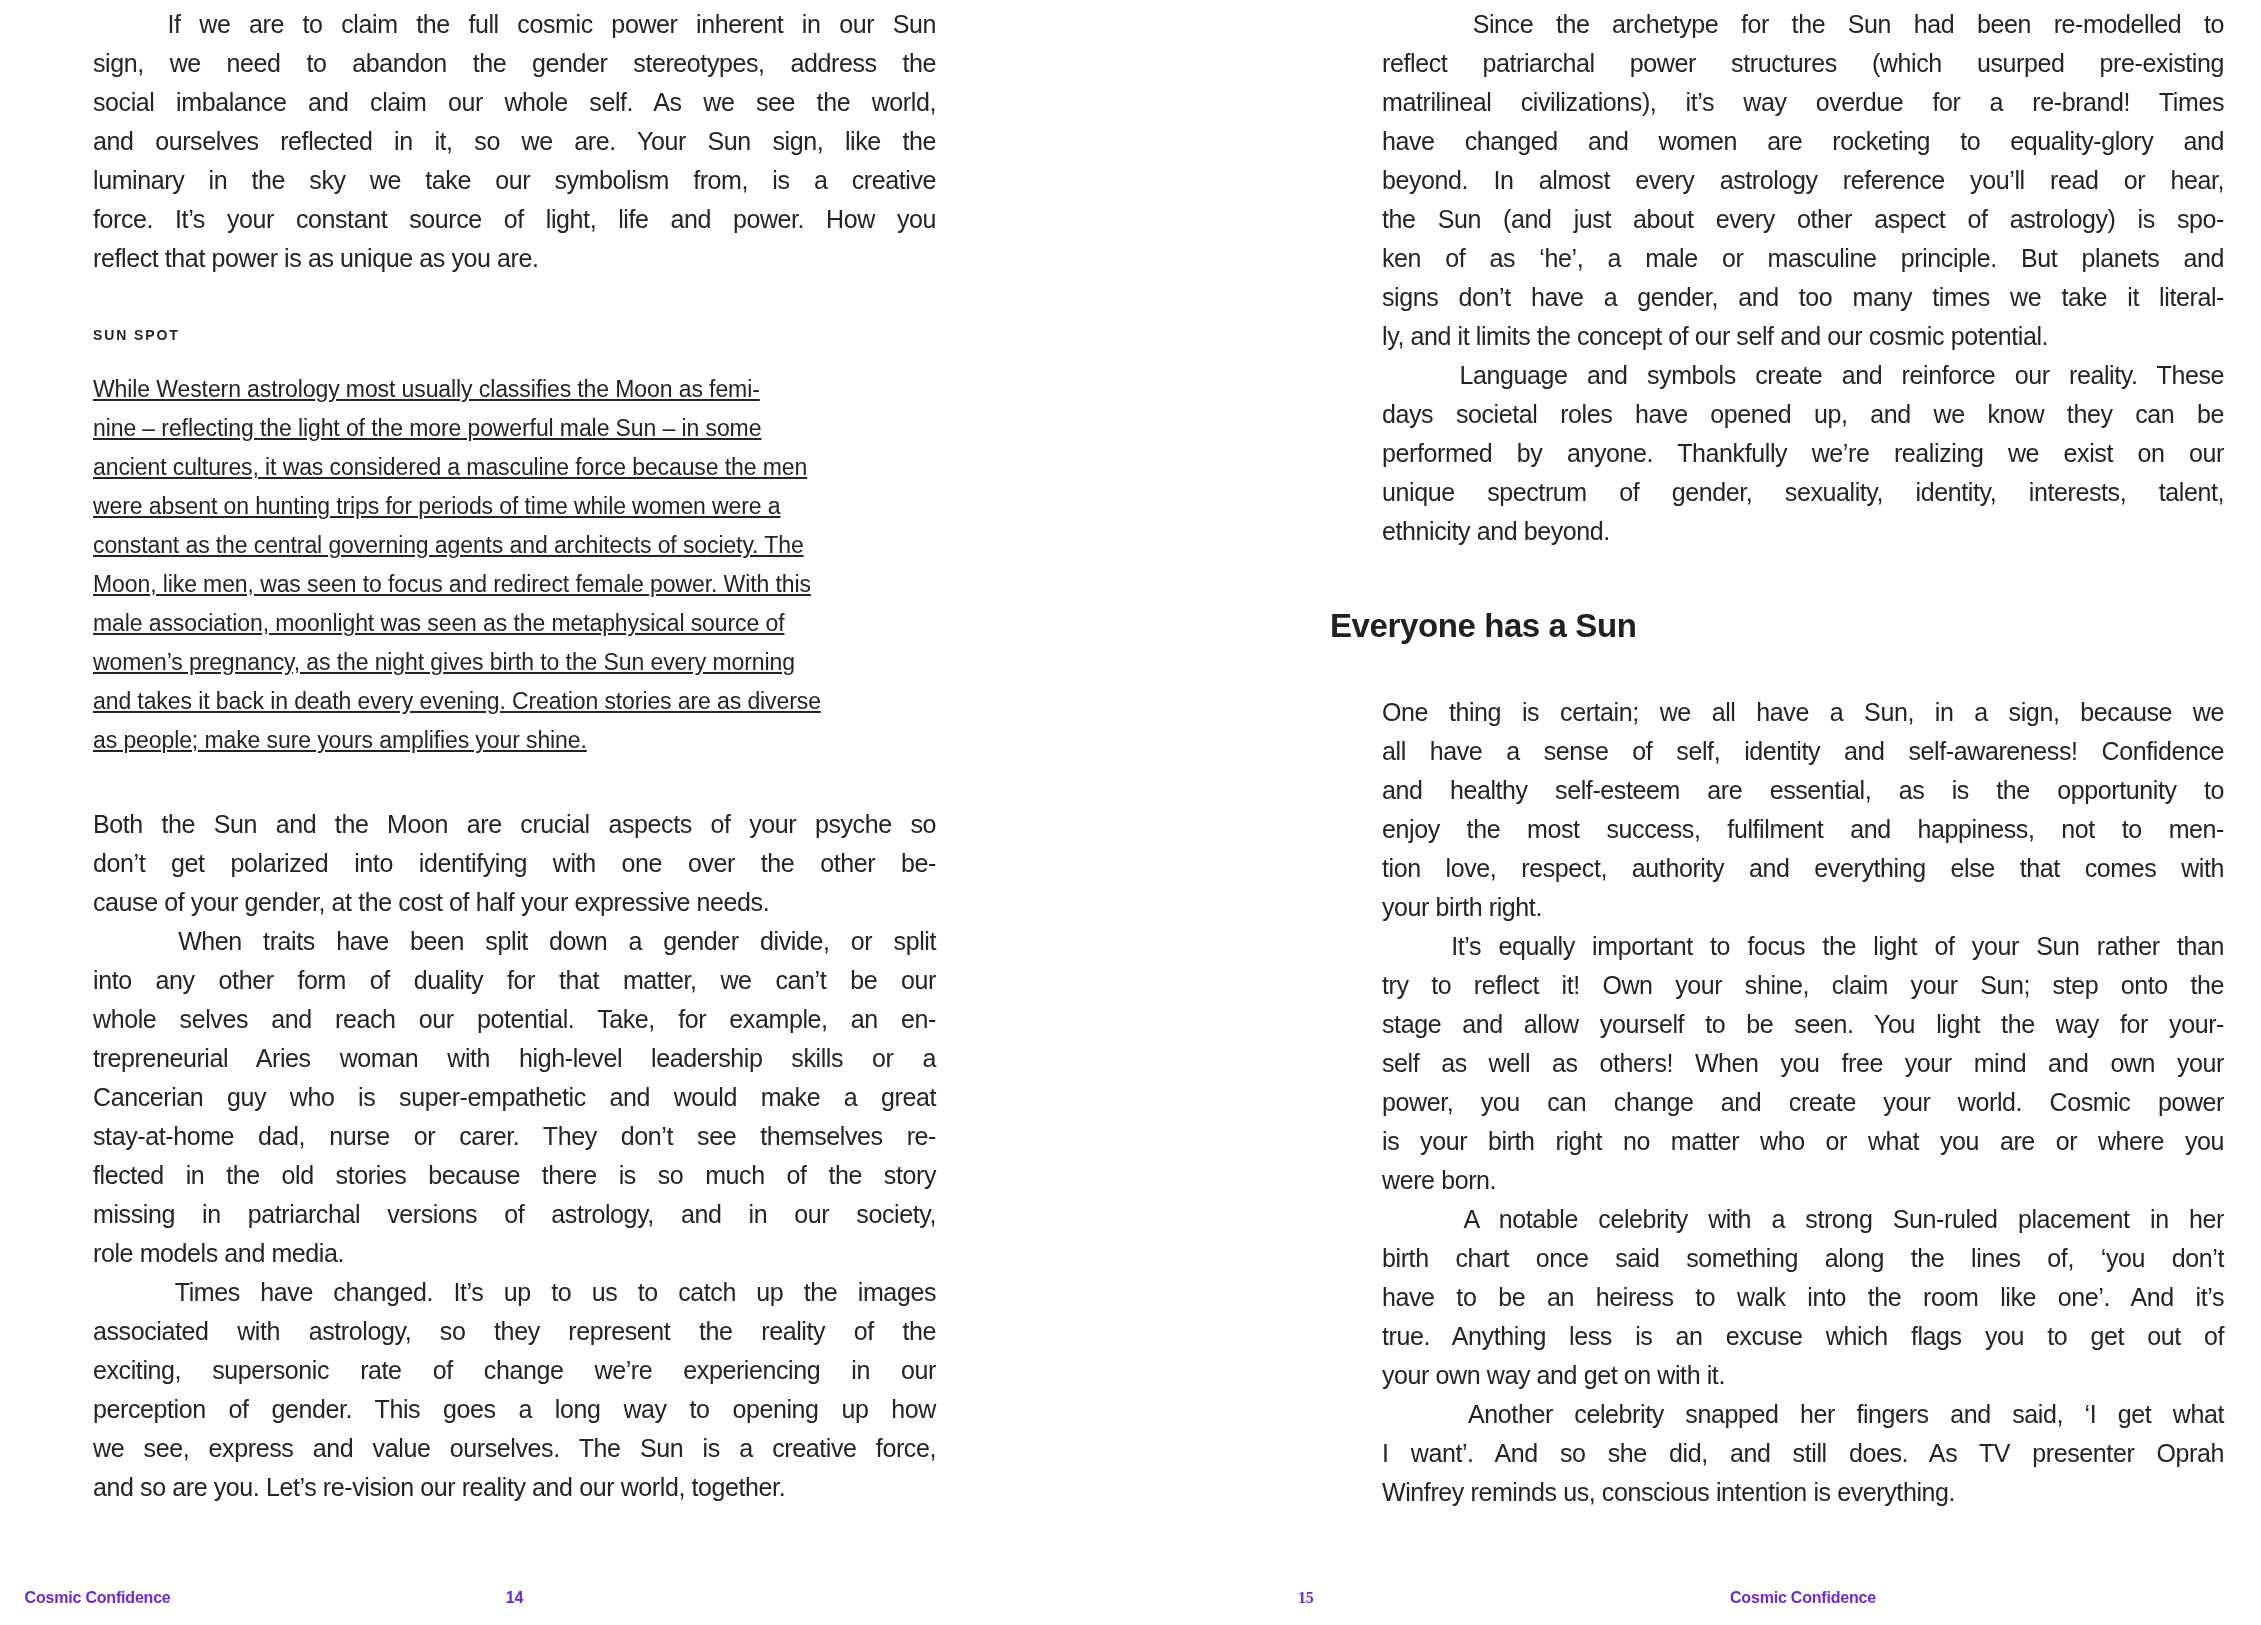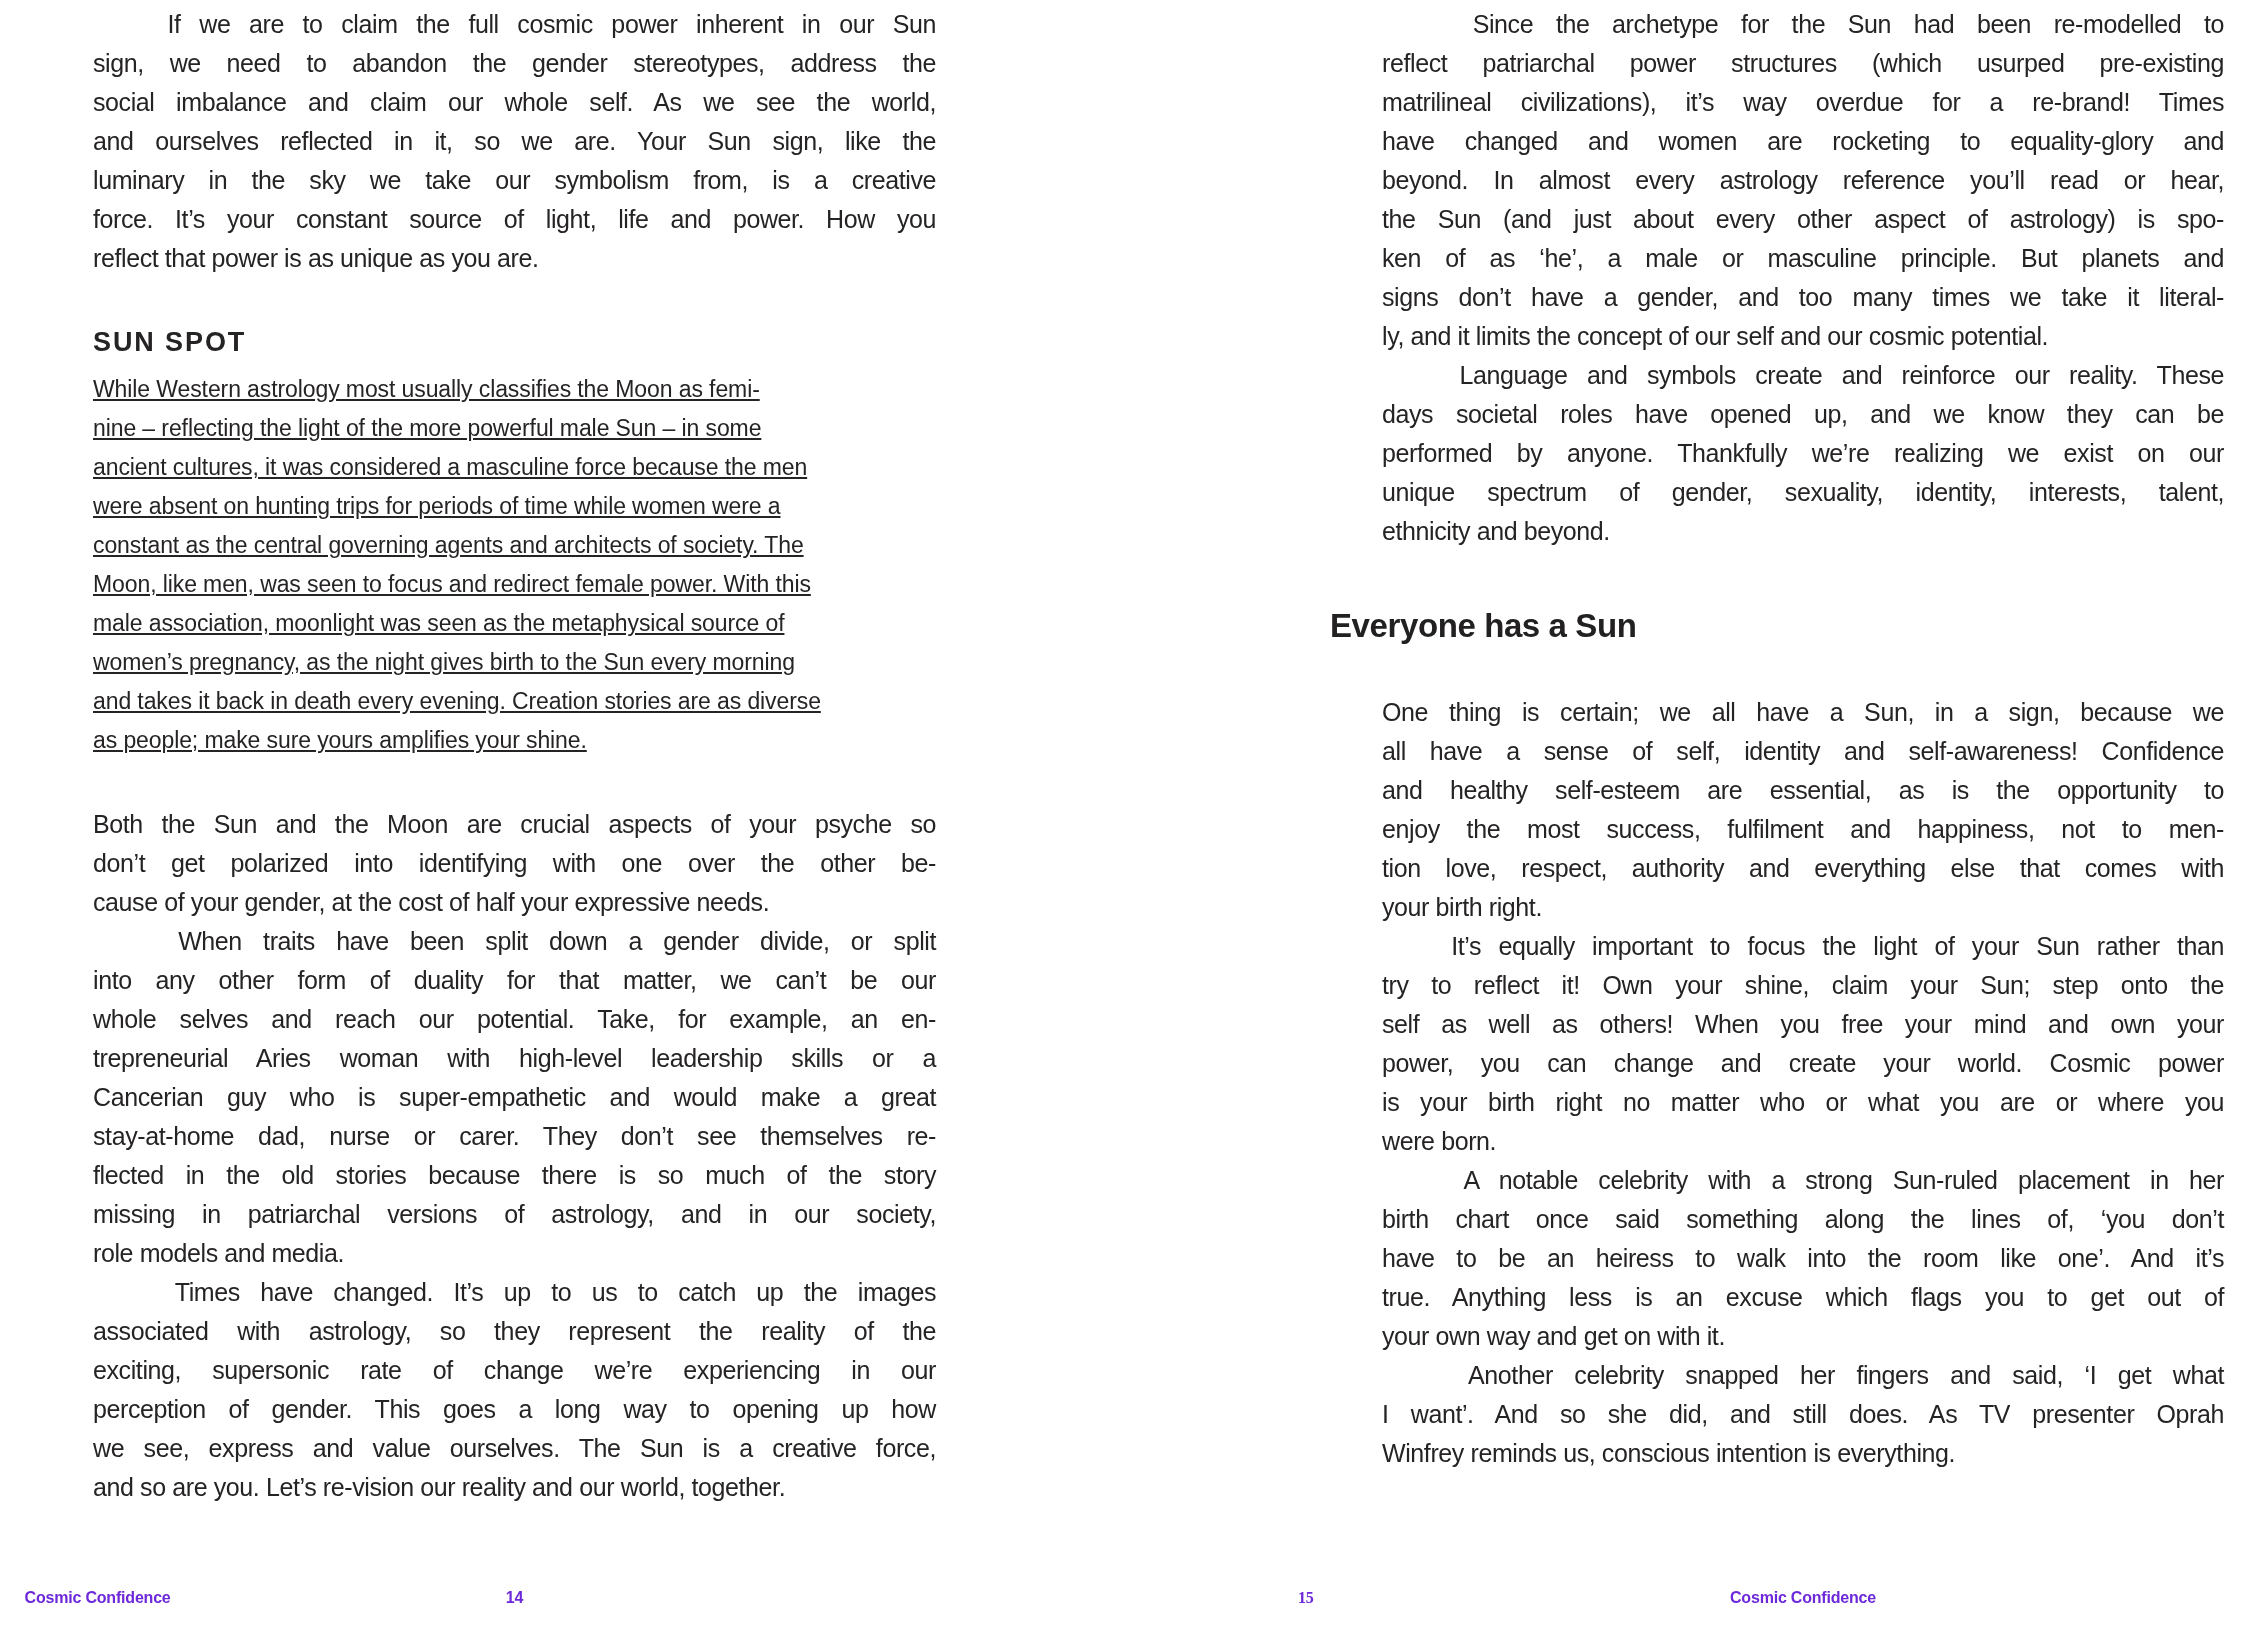--- a/index.html
+++ b/index.html
@@ -43,21 +43,21 @@
   .para .tline.tlast {
     text-align-last: left;
   }
   
   .ragged .tline {
     text-align: left;
     text-align-last: left;
   }
 
   .sun-spot-heading {
-    font-size: 27px;
+    font-size: 14px;
     font-weight: 700;
     letter-spacing: 1.9px;
     color: #262324;
   }
   .section-heading {
     font-size: 33px;
     font-weight: 700;
     letter-spacing: -0.4px;
     color: #222021;
   }
@@ -156,20 +156,21 @@
       <div class="tline">One thing is certain; we all have a Sun, in a sign, because we</div>
       <div class="tline">all have a sense of self, identity and self-awareness! Confidence</div>
       <div class="tline">and healthy self-esteem are essential, as is the opportunity to</div>
       <div class="tline">enjoy the most success, fulfilment and happiness, not to men-</div>
       <div class="tline">tion love, respect, authority and everything else that comes with</div>
       <div class="tline tlast">your birth right.</div>
     </div>
   <div class="para">
       <div class="tline">&nbsp;&nbsp;&nbsp;&nbsp;It’s equally important to focus the light of your Sun rather than</div>
       <div class="tline">try to reflect it! Own your shine, claim your Sun; step onto the</div>
+      <div class="tline">stage and allow yourself to be seen. You light the way for your-</div>
       <div class="tline">self as well as others! When you free your mind and own your</div>
       <div class="tline">power, you can change and create your world. Cosmic power</div>
       <div class="tline">is your birth right no matter who or what you are or where you</div>
       <div class="tline tlast">were born.</div>
     </div>
   <div class="para">
       <div class="tline">&nbsp;&nbsp;&nbsp;&nbsp;A notable celebrity with a strong Sun-ruled placement in her</div>
       <div class="tline">birth chart once said something along the lines of, ‘you don’t</div>
       <div class="tline">have to be an heiress to walk into the room like one’. And it’s</div>
       <div class="tline">true. Anything less is an excuse which flags you to get out of</div>

